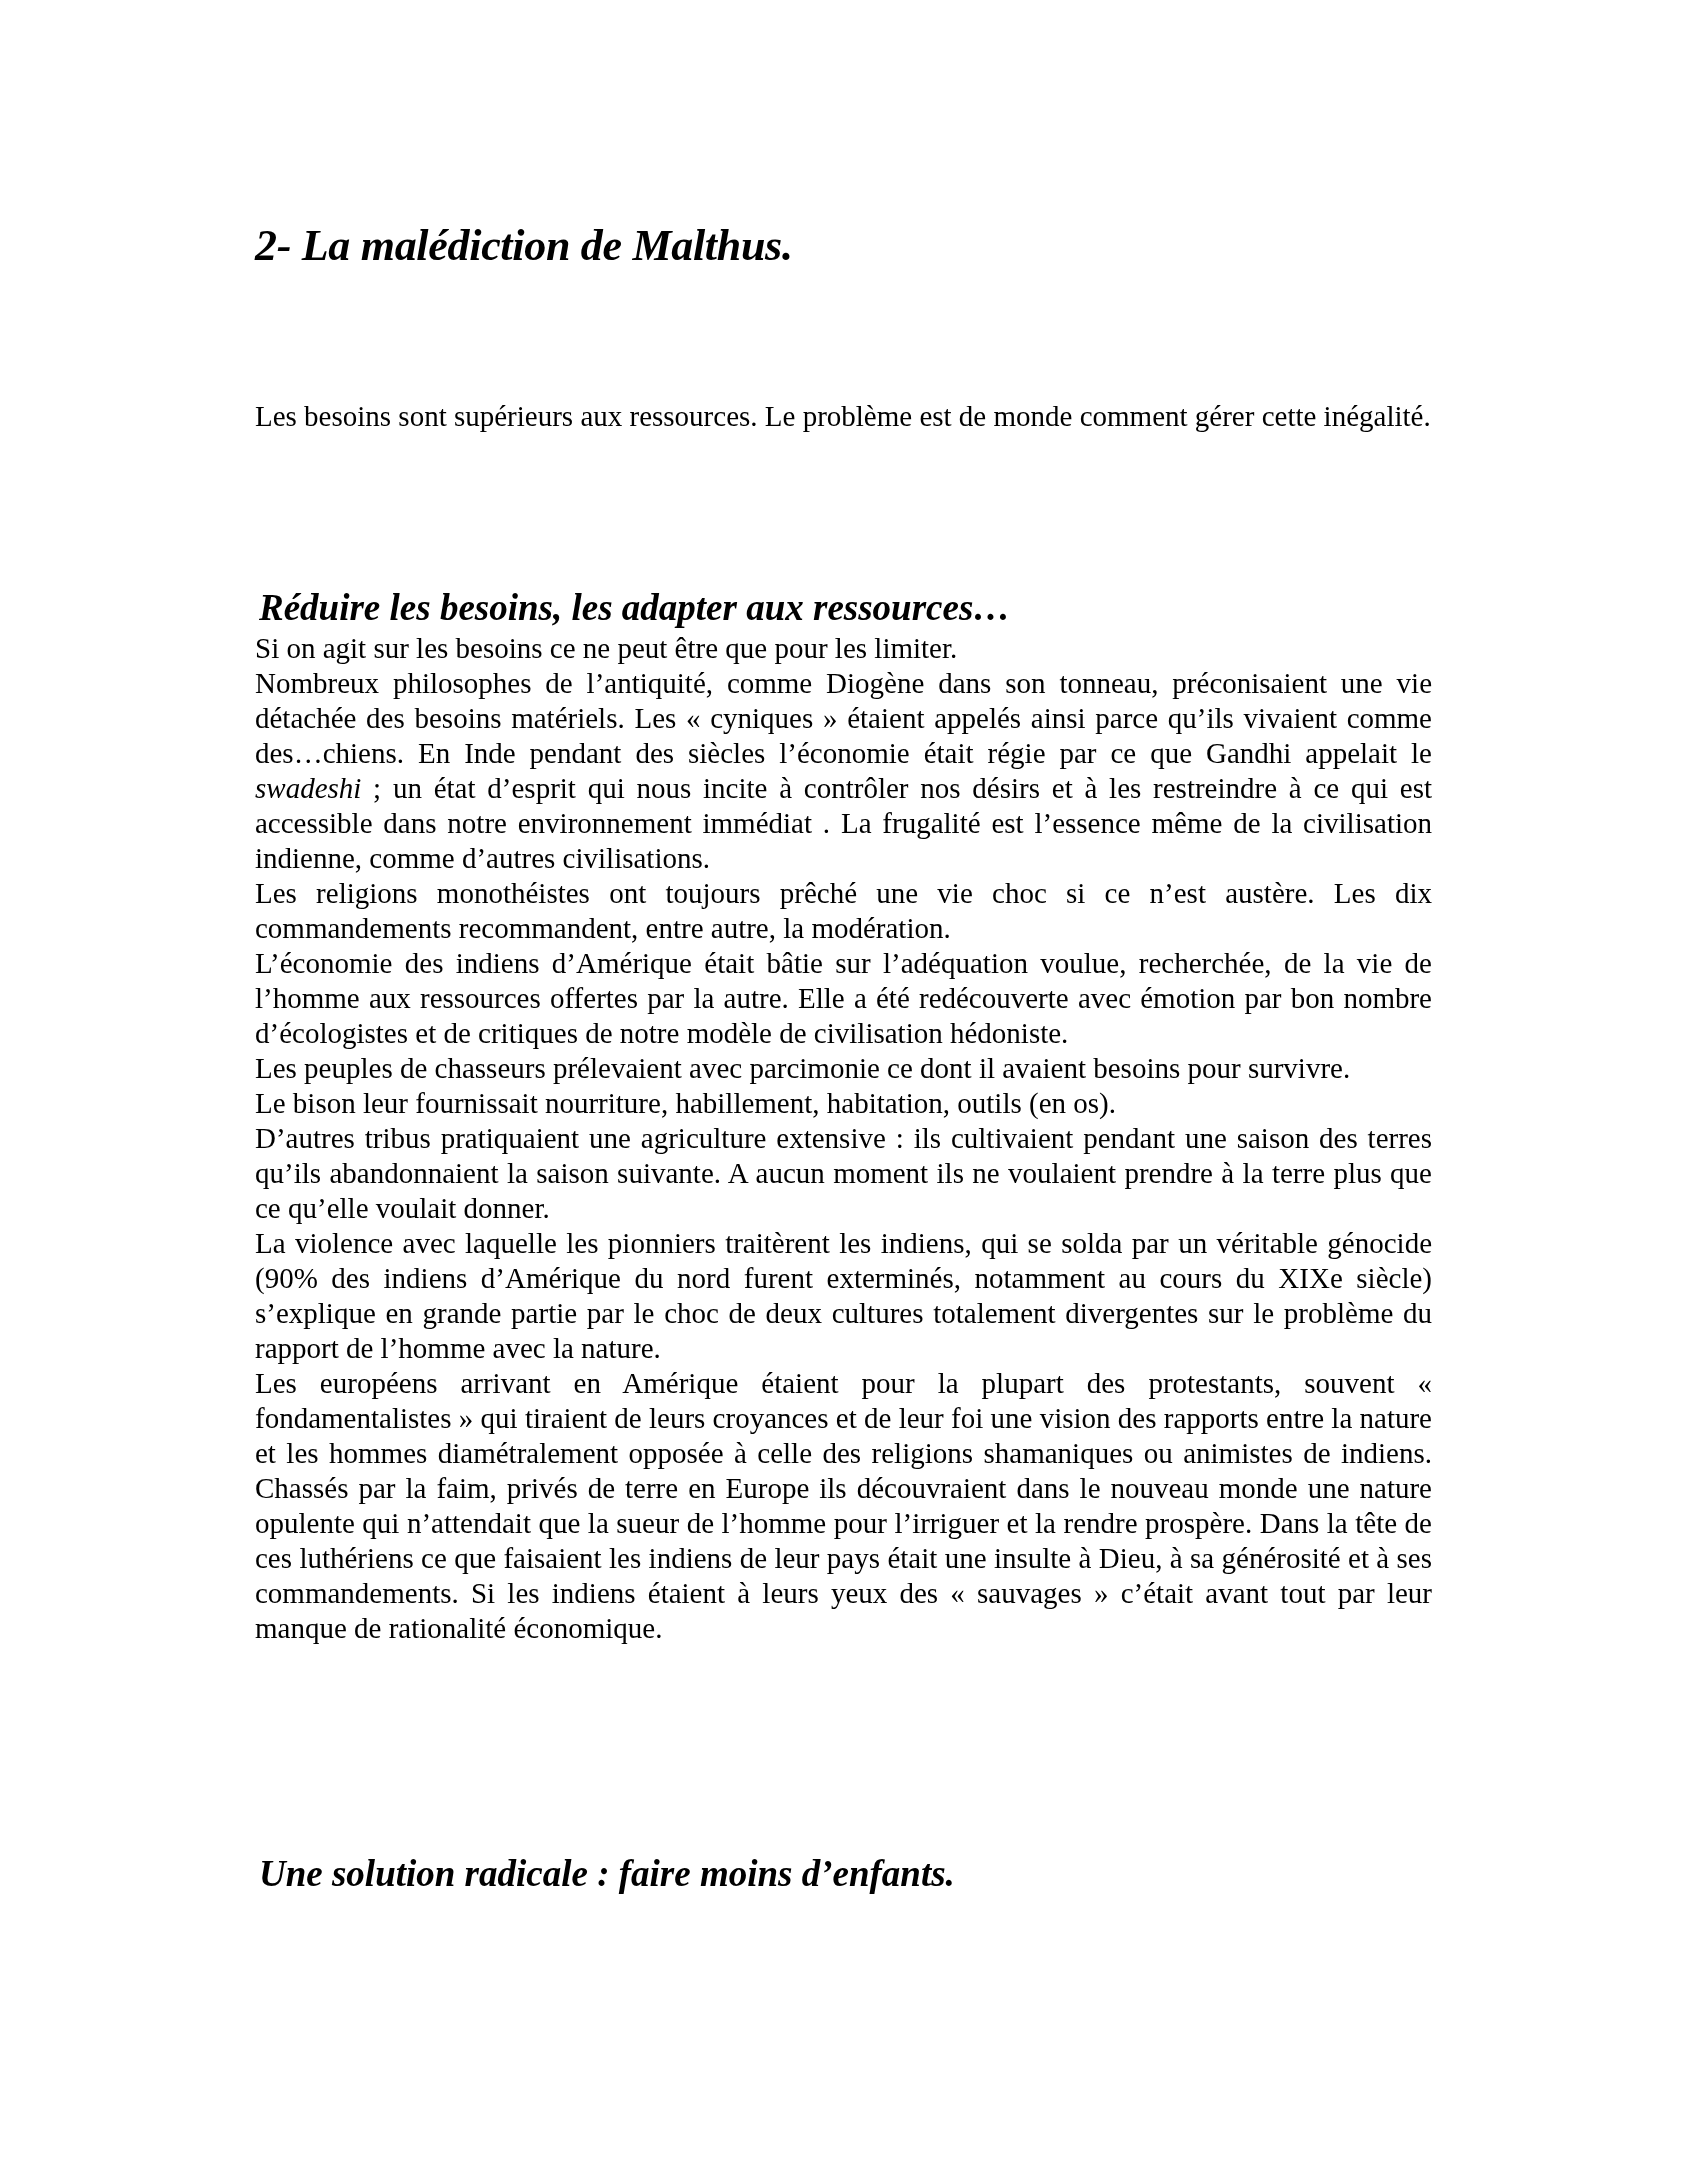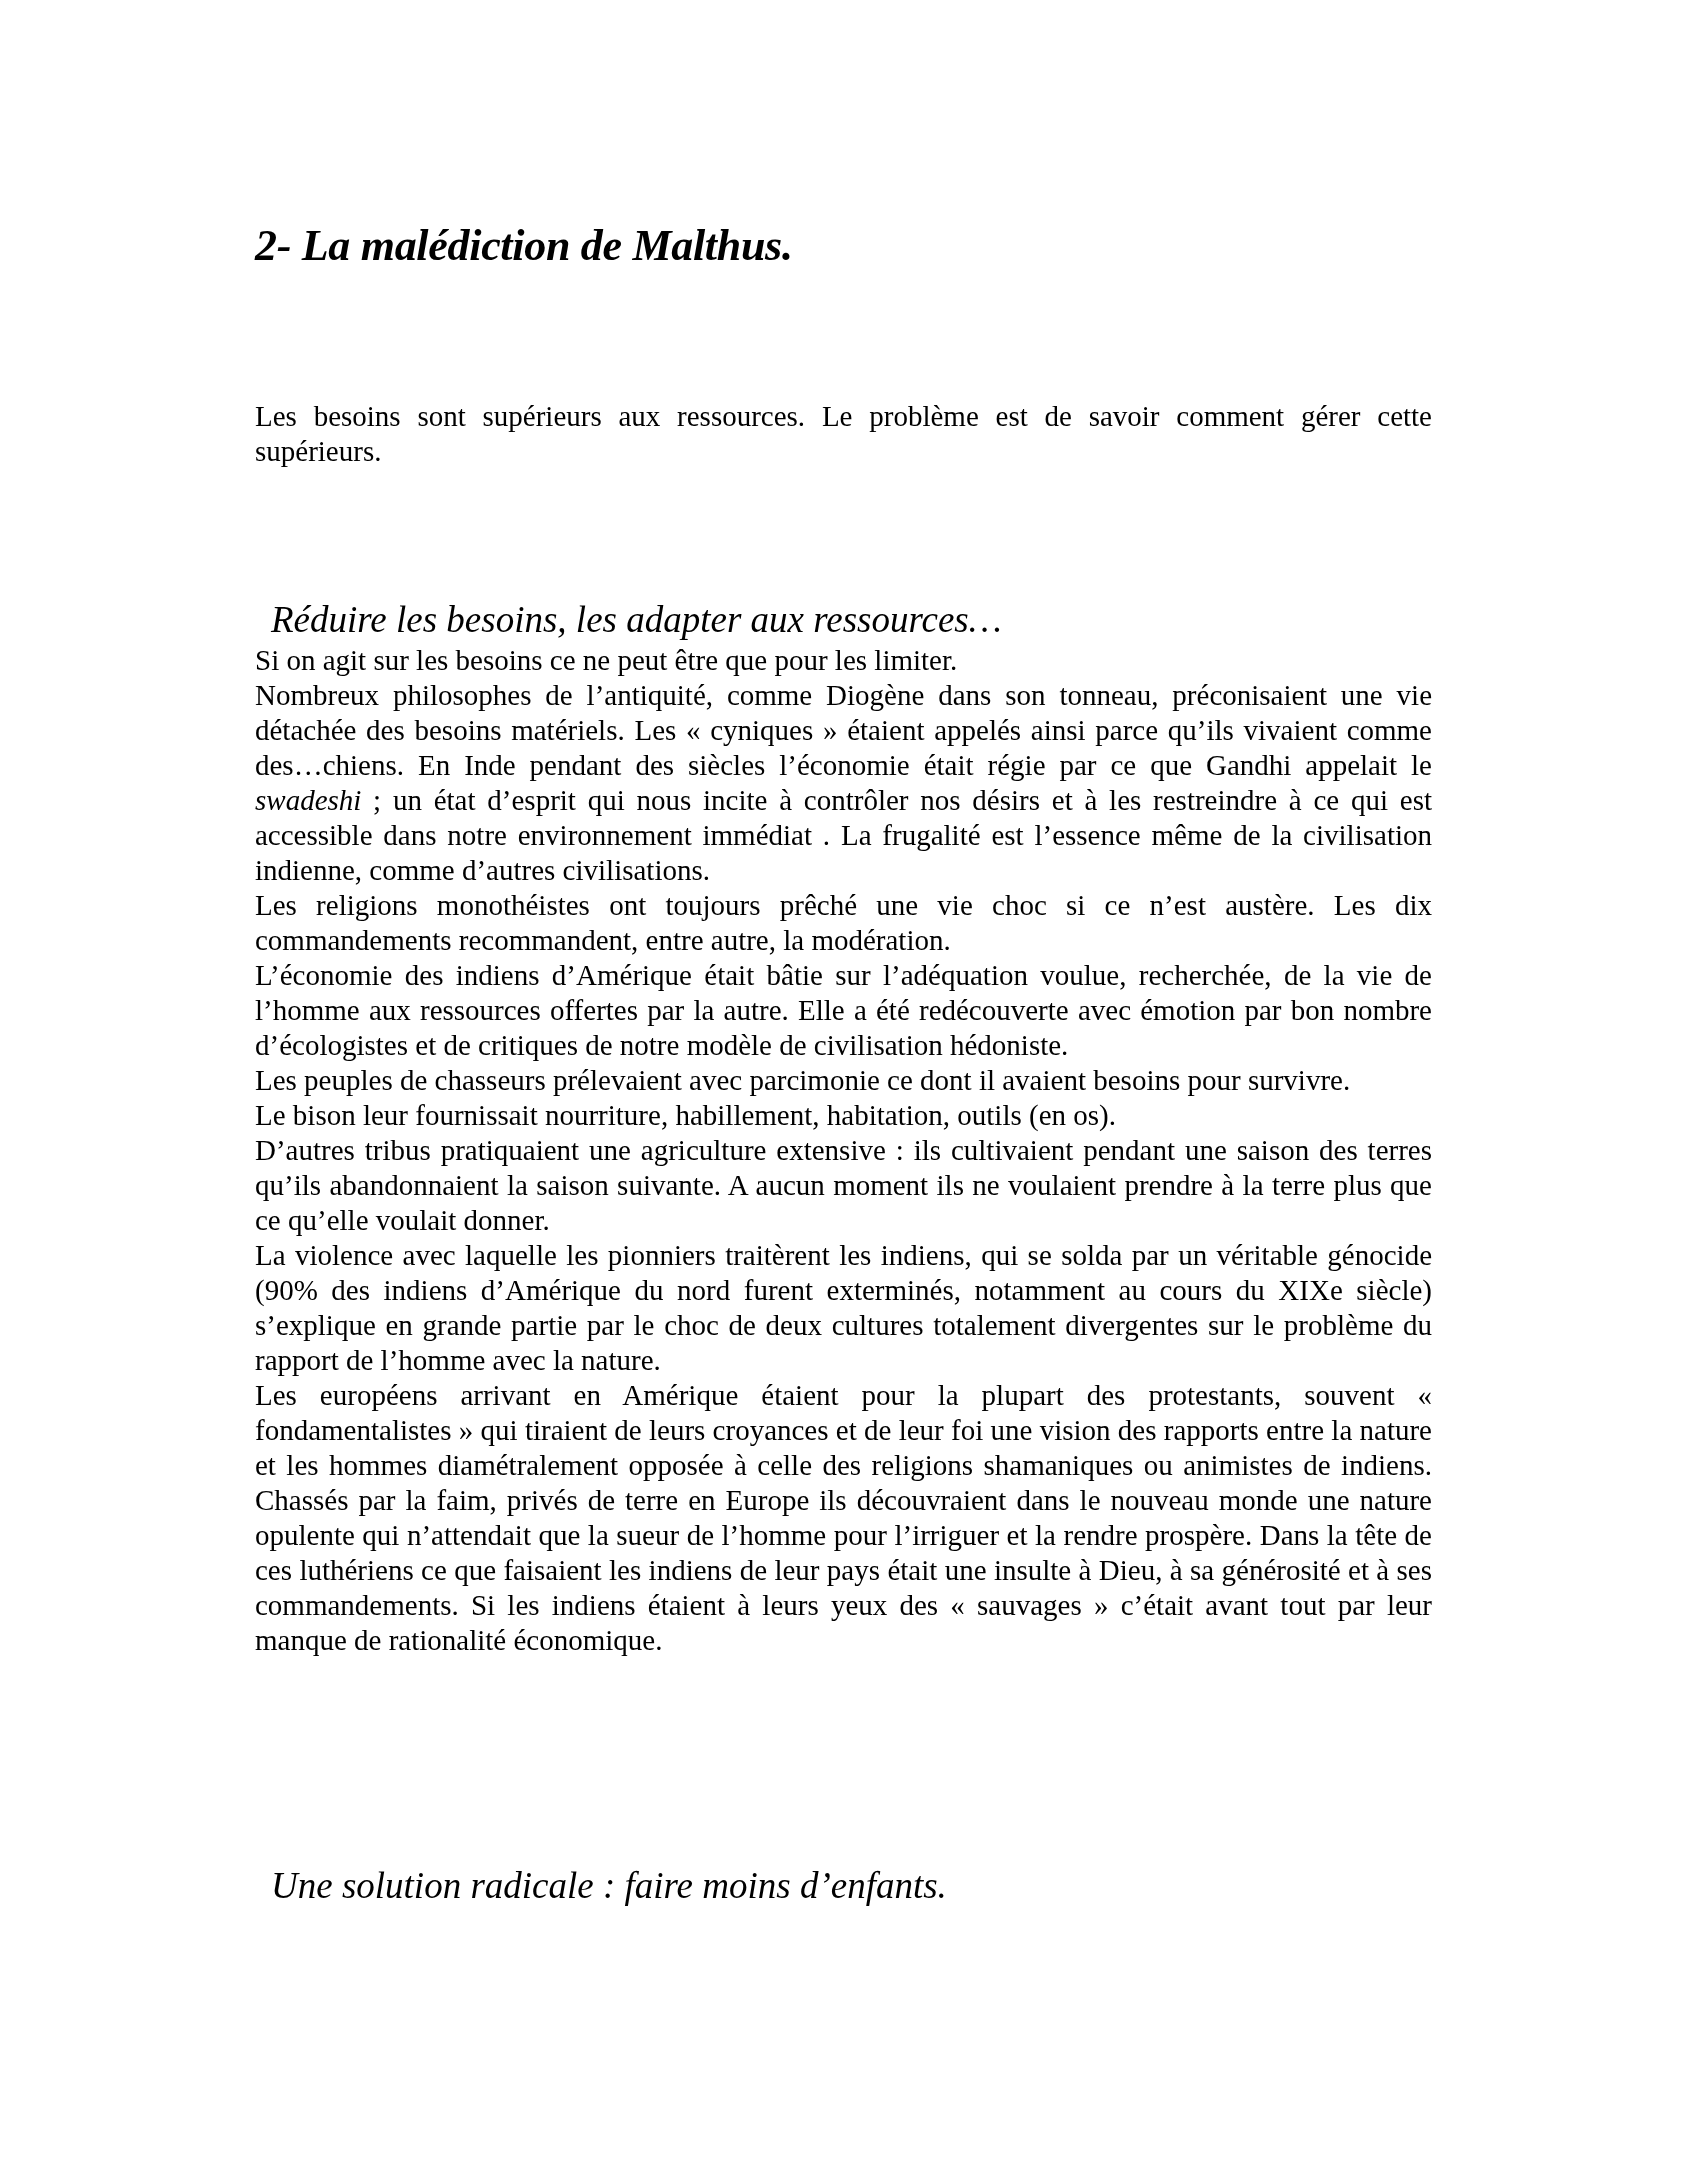--- a/index.html
+++ b/index.html
@@ -13,34 +13,34 @@
     position: absolute; top: 224px; left: 0;
     font-size: 44px; font-weight: bold; font-style: italic;
     margin: 0; line-height: 1; white-space: nowrap; letter-spacing: -0.3px;
   }
   .block { position: absolute; left: 0; width: 1177px; }
   .para {
     font-size: 29px; line-height: 35px; text-align: justify;
     margin: 0; text-align-last: left;
   }
   .h2 {
-    font-size: 37px; font-weight: normal; font-style: italic;
-    margin: 16px; line-height: 1; white-space: nowrap;
+    font-size: 37px; font-weight: bold; font-style: italic;
+    margin: 4px; line-height: 1; white-space: nowrap;
   }
   .i { font-style: italic; }
 </style>
 </head>
 <body>
 
 <div class="page">
 
   <h1 class="title">2- La malédiction de Malthus.</h1>
 
   <div class="block" style="top:399px;">
-    <p class="para">Les besoins sont supérieurs aux ressources. Le problème est de savoir comment gérer cette supérieurs.</p>
+    <p class="para">Les besoins sont supérieurs aux ressources. Le problème est de monde comment gérer cette inégalité.</p>
   </div>
 
   <div class="block" style="top:585px;">
     <h2 class="h2" style="margin-bottom:5.3px;">Réduire les besoins, les adapter aux ressources…</h2>
     <p class="para">Si on agit sur les besoins ce ne peut être que pour les limiter.</p>
     <p class="para"><span>Nombreux philosophes de l’antiquité, comme Diogène dans son tonneau, préconisaient une vie détachée des besoins matériels. Les « cyniques » étaient appelés ainsi parce qu’ils vivaient comme des…chiens. En Inde pendant des siècles l’économie était régie par ce que Gandhi appelait le</span> <span class="i">swadeshi</span><span> ; un état d’esprit  qui nous incite à contrôler nos désirs et à les restreindre à ce qui est accessible dans notre environnement immédiat .  La frugalité est l’essence même de la civilisation indienne, comme d’autres civilisations.</span></p>
     <p class="para">Les religions monothéistes ont toujours prêché une vie choc  si ce n’est austère. Les dix commandements recommandent, entre autre,  la modération.</p>
     <p class="para">L’économie des indiens d’Amérique était bâtie sur l’adéquation voulue, recherchée, de la vie de l’homme aux ressources offertes par la autre. Elle a été redécouverte avec émotion par bon nombre d’écologistes et de critiques de notre modèle de civilisation hédoniste.</p>
     <p class="para">Les peuples de chasseurs prélevaient avec parcimonie ce dont il avaient besoins pour survivre.</p>
     <p class="para">Le bison  leur fournissait  nourriture, habillement, habitation, outils (en os).</p>

